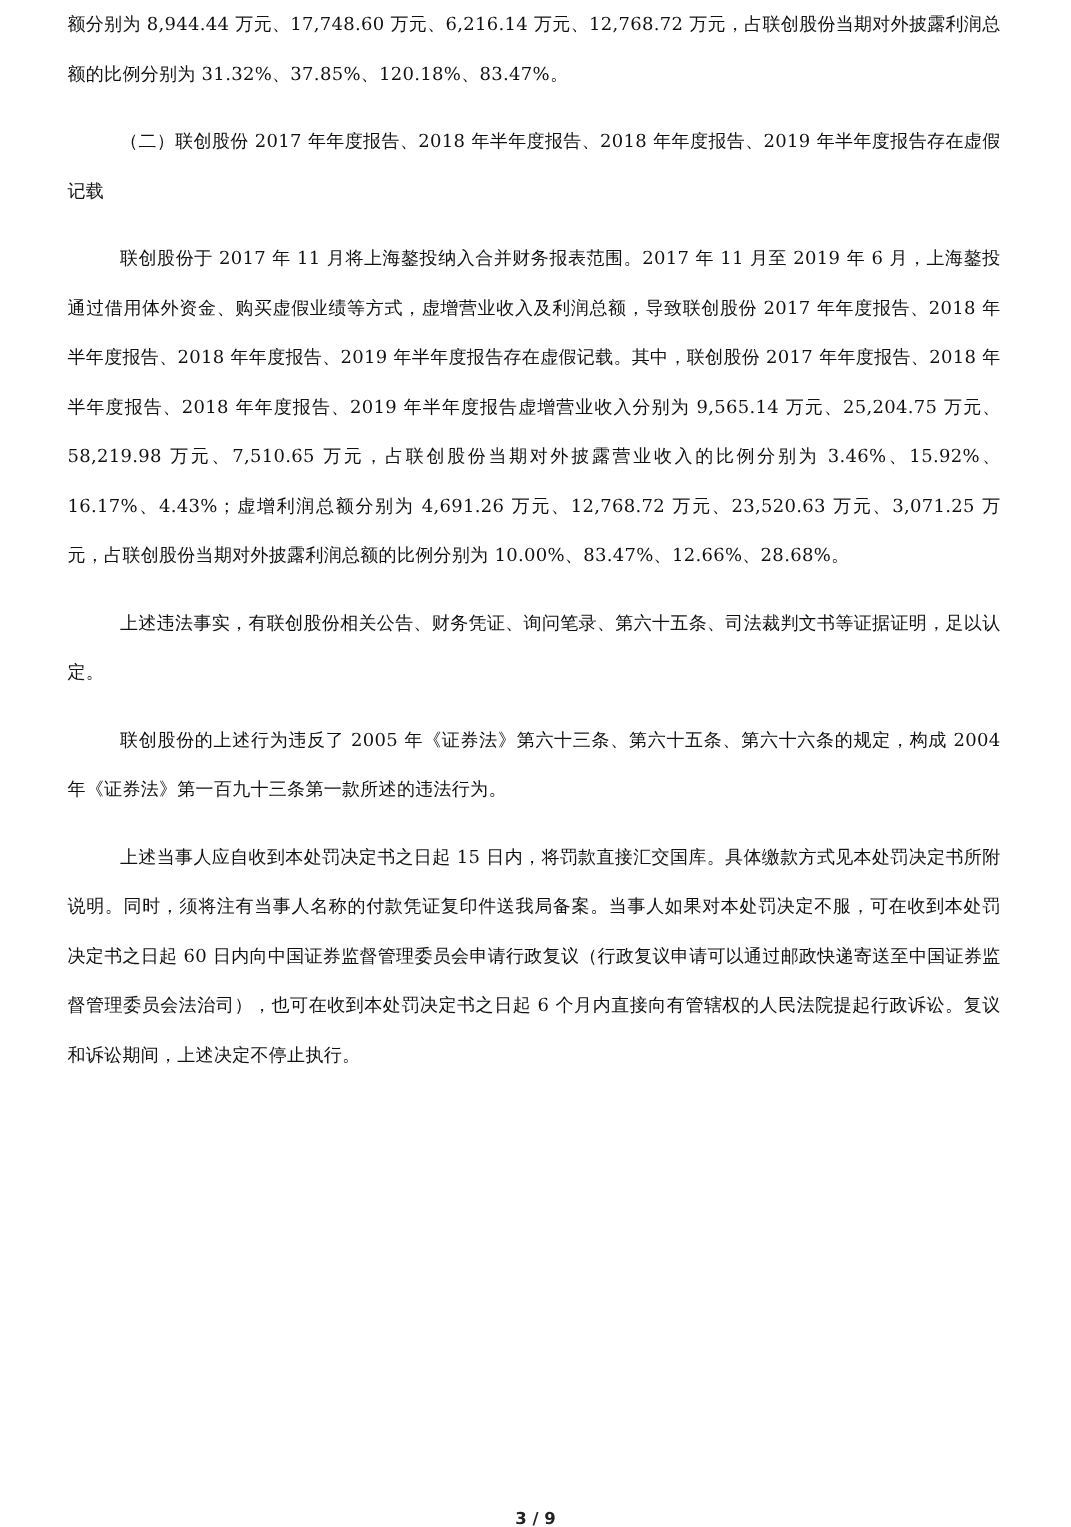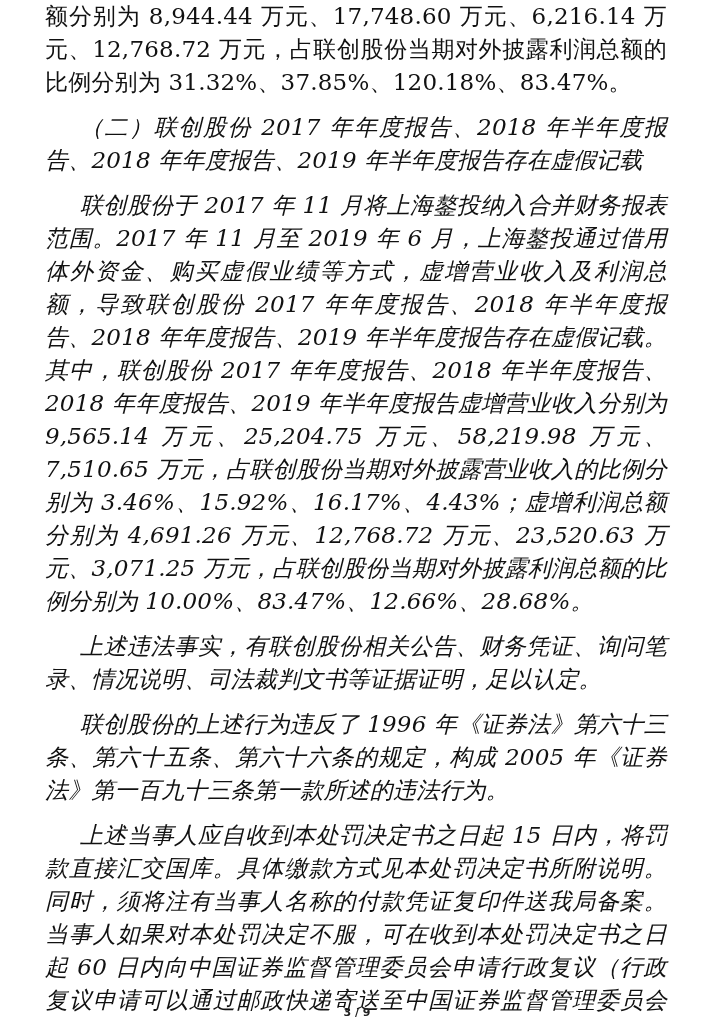--- a/index.html
+++ b/index.html
@@ -16,29 +16,28 @@
       font-family: "DejaVu Serif", "Liberation Serif", serif;
     }
     .page {
       position: absolute;
       left: 45px;
       top: 0;
       width: 622px;
     }
     .para {
       margin: 0;
-      font-size: 23px;
+      font-size: 12px;
       line-height: 33px;
       text-align: justify;
       text-justify: inter-character;
       letter-spacing: 0.2px;
     }
     .para.indent {
       text-indent: 35px;
-      font-style: italic;
     }
     .gap {
       margin-top: 12px;
     }
     .footer {
       position: absolute;
       left: 0;
       width: 714px;
       top: 1006px;
       text-align: center;
@@ -52,22 +51,22 @@
 </head>
 <body>
 
 <div class="page">
   <p class="para">额分别为 8,944.44 万元、17,748.60 万元、6,216.14 万元、12,768.72 万元，占联创股份当期对外披露利润总额的比例分别为 31.32%、37.85%、120.18%、83.47%。</p>
 
   <p class="para indent gap">（二）联创股份 2017 年年度报告、2018 年半年度报告、2018 年年度报告、2019 年半年度报告存在虚假记载</p>
 
   <p class="para indent gap">联创股份于 2017 年 11 月将上海鏊投纳入合并财务报表范围。2017 年 11 月至 2019 年 6 月，上海鏊投通过借用体外资金、购买虚假业绩等方式，虚增营业收入及利润总额，导致联创股份 2017 年年度报告、2018 年半年度报告、2018 年年度报告、2019 年半年度报告存在虚假记载。其中，联创股份 2017 年年度报告、2018 年半年度报告、2018 年年度报告、2019 年半年度报告虚增营业收入分别为 9,565.14 万元、25,204.75 万元、58,219.98 万元、7,510.65 万元，占联创股份当期对外披露营业收入的比例分别为 3.46%、15.92%、16.17%、4.43%；虚增利润总额分别为 4,691.26 万元、12,768.72 万元、23,520.63 万元、3,071.25 万元，占联创股份当期对外披露利润总额的比例分别为 10.00%、83.47%、12.66%、28.68%。</p>
 
-  <p class="para indent gap">上述违法事实，有联创股份相关公告、财务凭证、询问笔录、情况说明、司法裁判文书等证据证明，足以认定。</p>
+  <p class="para indent gap">上述违法事实，有联创股份相关公告、财务凭证、询问笔录、第六十五条、司法裁判文书等证据证明，足以认定。</p>
 
-  <p class="para indent gap">联创股份的上述行为违反了 1996 年《证券法》第六十三条、第六十五条、第六十六条的规定，构成 2005 年《证券法》第一百九十三条第一款所述的违法行为。</p>
+  <p class="para indent gap">联创股份的上述行为违反了 2005 年《证券法》第六十三条、第六十五条、第六十六条的规定，构成 2004 年《证券法》第一百九十三条第一款所述的违法行为。</p>
 
 
   <p class="para indent gap">上述当事人应自收到本处罚决定书之日起 15 日内，将罚款直接汇交国库。具体缴款方式见本处罚决定书所附说明。同时，须将注有当事人名称的付款凭证复印件送我局备案。当事人如果对本处罚决定不服，可在收到本处罚决定书之日起 60 日内向中国证券监督管理委员会申请行政复议（行政复议申请可以通过邮政快递寄送至中国证券监督管理委员会法治司），也可在收到本处罚决定书之日起 6 个月内直接向有管辖权的人民法院提起行政诉讼。复议和诉讼期间，上述决定不停止执行。</p>
 
 </div>
 
 <div class="footer">3 / 9</div>
 
 </body></html>

